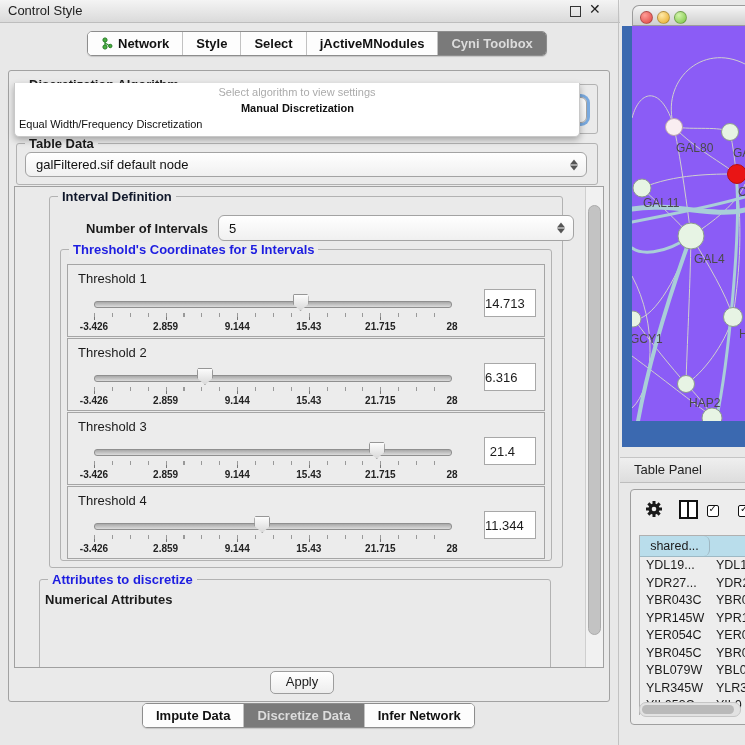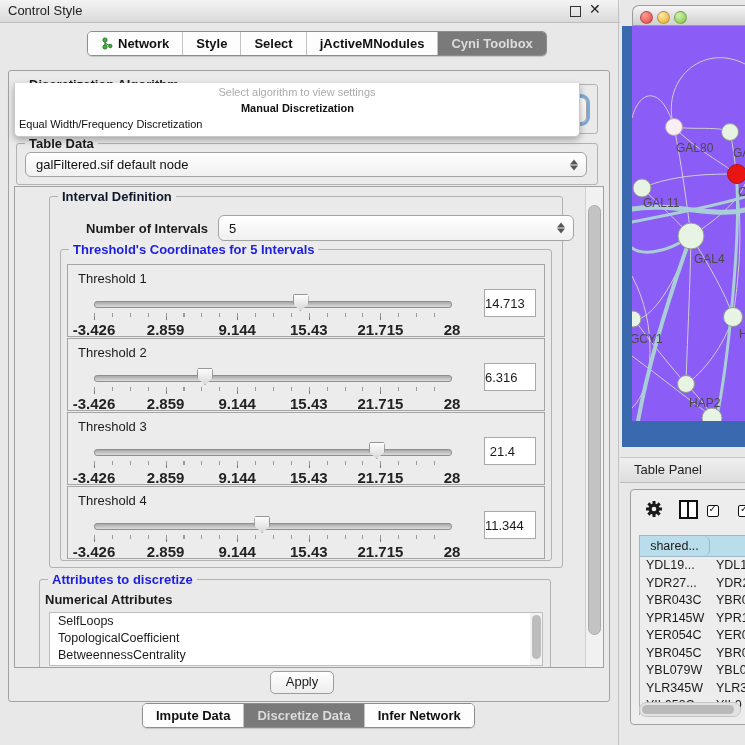--- a/index.html
+++ b/index.html
@@ -79,21 +79,21 @@
   .track{height:5px;border-radius:3px;border:1px solid #8f8f8f;
       background:linear-gradient(#a8a8a8,#dcdcdc);}
   .s-thumb{position:absolute;top:-7px;width:16px;height:17px;background:linear-gradient(#fcfcfc,#d9d9d9);
       clip-path:polygon(8% 0,92% 0,100% 16%,100% 58%,50% 100%,0 58%,0 16%);
       border:1px solid #969696;box-sizing:border-box;}
   .ticks-major{position:absolute;left:0;right:0;top:12px;height:7px;
       background:repeating-linear-gradient(90deg,#777 0,#777 1px,transparent 1px,transparent 20%);}
   .ticks-minor{position:absolute;left:0;right:0;top:12px;height:4px;
       background:repeating-linear-gradient(90deg,#999 0,#999 1px,transparent 1px,transparent 5%);}
   .tick-labels{position:absolute;left:0;right:0;top:20px;height:12px;}
-  .tick-labels span{position:absolute;transform:translateX(-50%);font-size:15px;
+  .tick-labels span{position:absolute;transform:translateX(-50%);font-size:10px;
       font-weight:bold;color:#222;white-space:nowrap;}
   .val-box{position:absolute;right:8px;top:24px;width:52px;height:28px;background:#fff;
       border:1px solid #a8a8a8;font-size:13px;text-align:right;line-height:28px;padding-right:20px;box-sizing:border-box;}
 
   
   #attr-group{left:24px;top:392px;width:510px;height:120px;}
   #attr-subtitle{position:absolute;left:5px;top:12px;font-size:13px;font-weight:bold;}
   #attr-list{position:absolute;left:9px;top:32px;width:492px;height:52px;background:#fff;
       border:1px solid #bdbdbd;overflow:hidden;font-size:12.5px;}
   #attr-list .li{height:17px;line-height:17px;padding-left:8px;}
@@ -291,28 +291,20 @@
               </div>
             </div>
             <div class="val-box">11.344</div>
           </div>
         </div>
       </div>
 
       <div id="attr-group" class="group">
         <span class="gtitle blue">Attributes to discretize</span>
         <div id="attr-subtitle">Numerical Attributes</div>
-        <div id="attr-list">
-          <div class="li">SelfLoops</div>
-          <div class="li">TopologicalCoefficient</div>
-          <div class="li">BetweennessCentrality</div>
-          <div class="lscroll">
-            <div class="lthumb"></div>
-          </div>
-        </div>
       </div>
 
       <div class="vscroll">
         <div class="thumb" style="top:18px;height:428px;"></div>
       </div>
     </div>
 
     <div id="apply-btn" class="abs">Apply</div>
 
     <div id="bottom-tabs" class="abs segbar">

